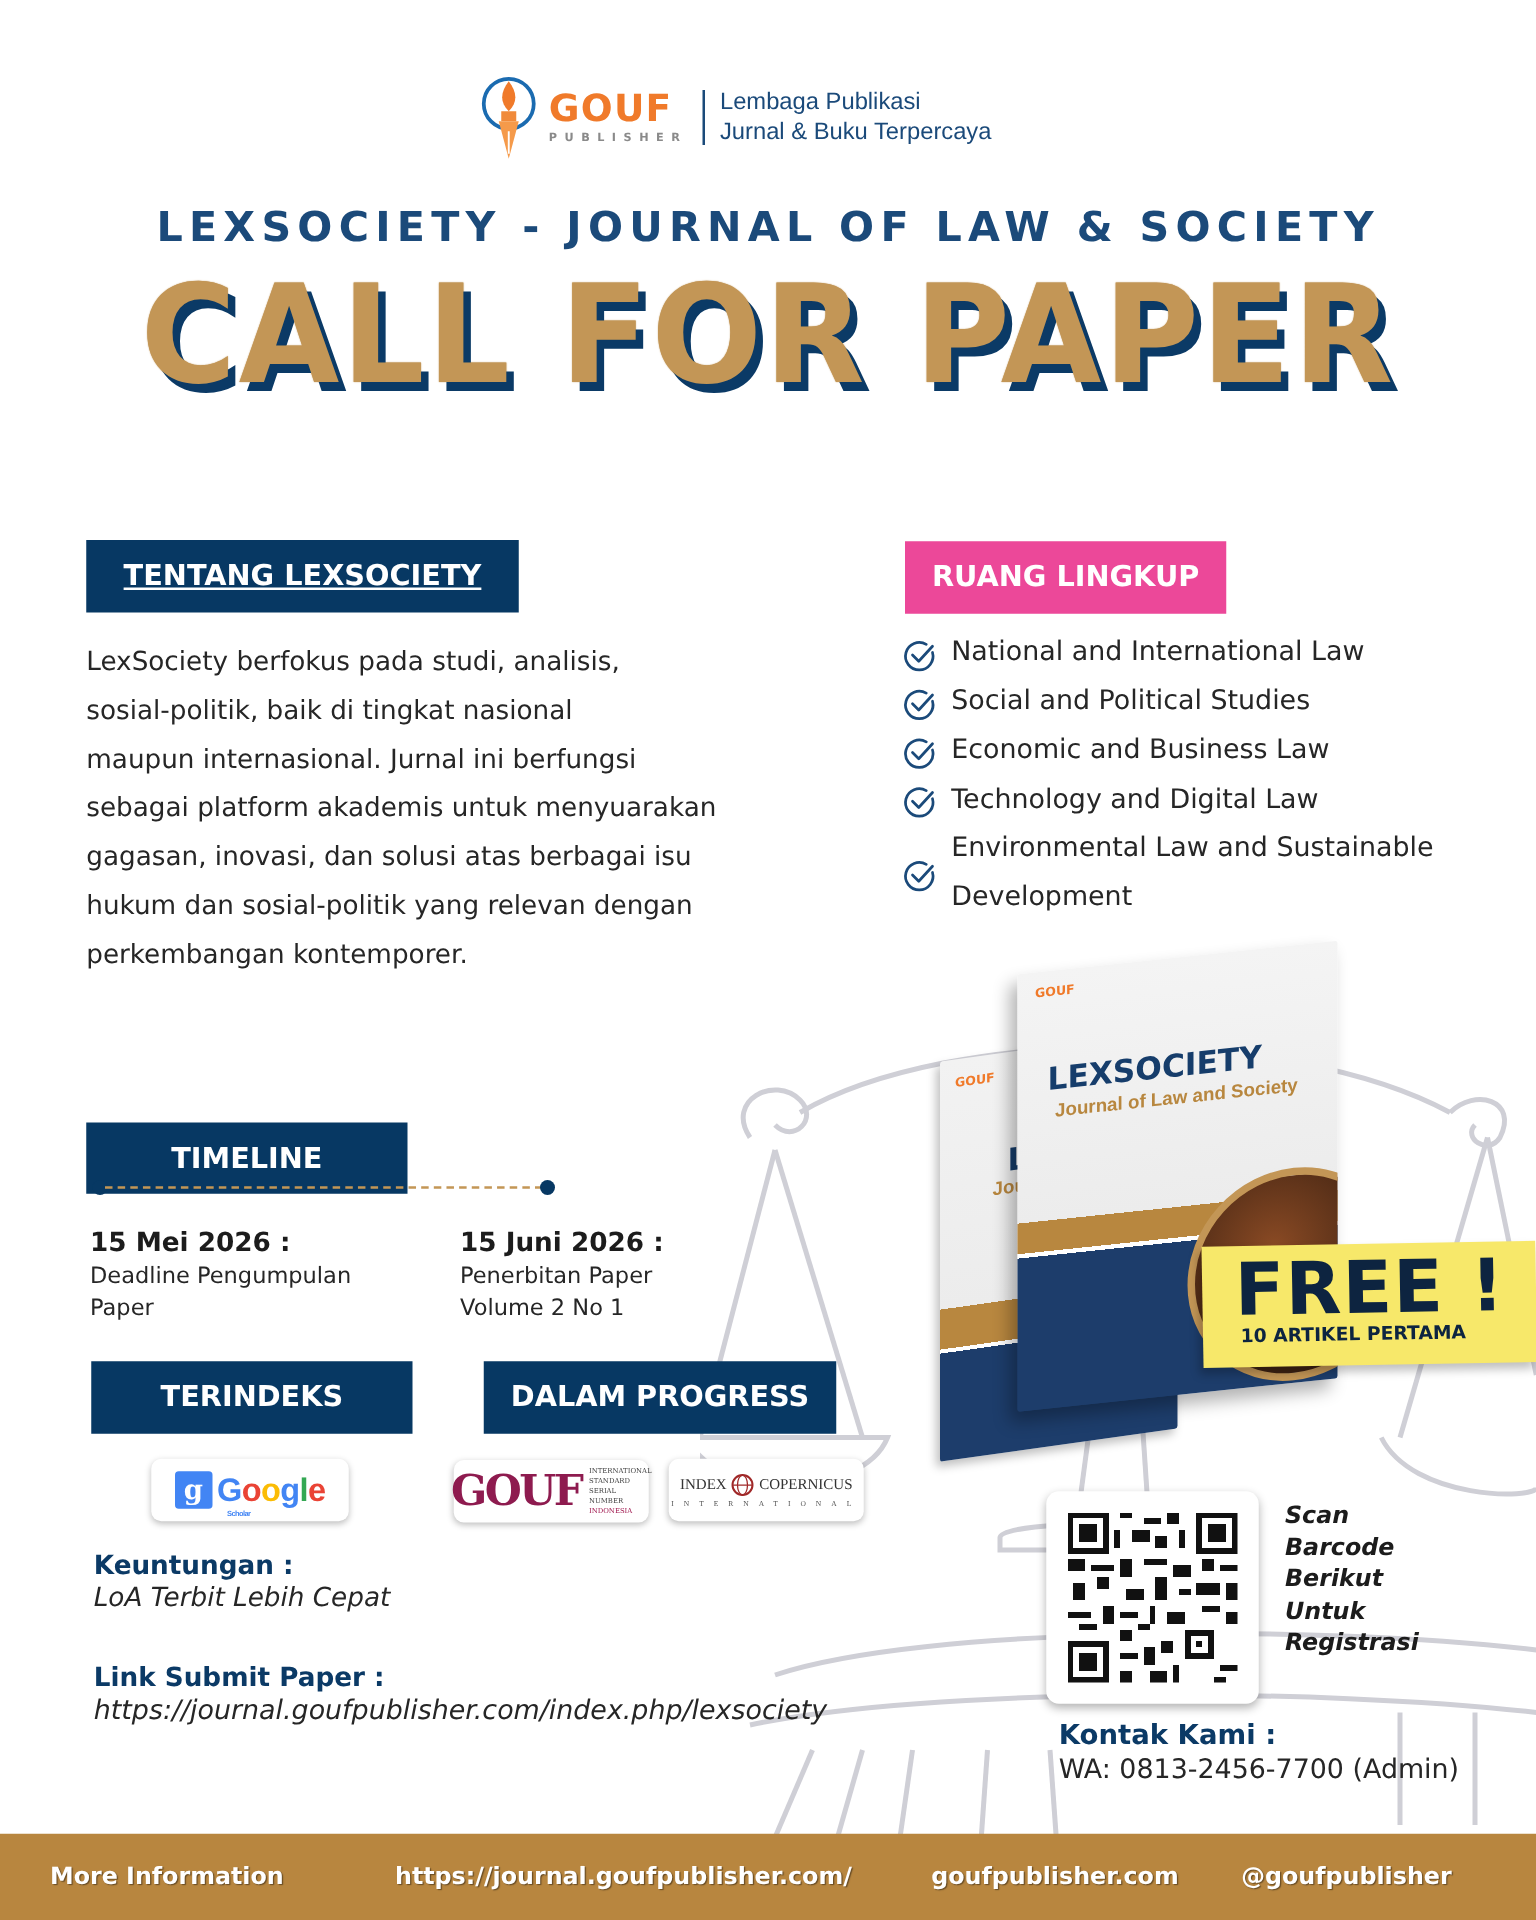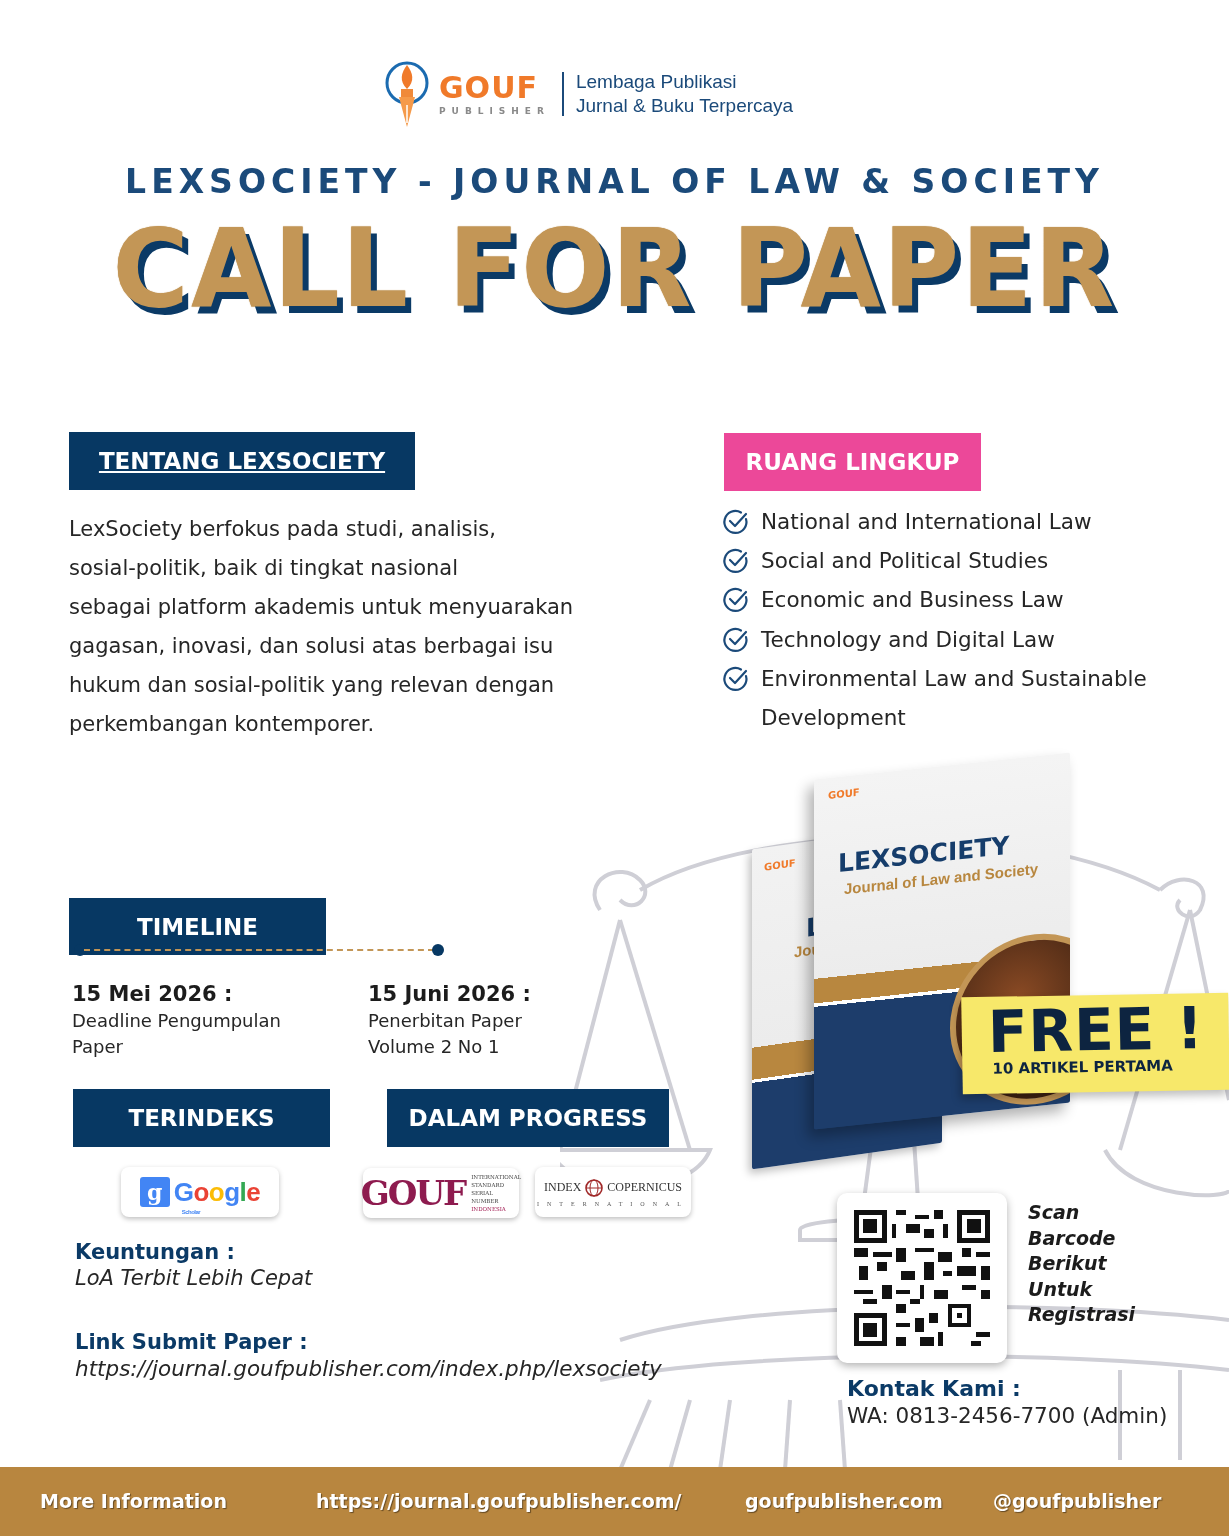--- a/index.html
+++ b/index.html
@@ -29,21 +29,21 @@
   .hdr.navy { background: #073863; }
   .hdr.gold { background: #ec4899; }
 
   .about-hdr { left: 69px; top: 432px; width: 346px; height: 58px; text-decoration: underline; }
   .scope-hdr { left: 724px; top: 433px; width: 257px; height: 58px; }
 
   .about-text { left: 69px; top: 510px; width: 620px; font-family: "DejaVu Sans", sans-serif; font-size: 21px; line-height: 39px; color: #262626; }
 
   
   .scope-list { left: 722px; top: 502px; width: 500px; list-style: none; }
-  .scope-list li { display: flex; align-items: flex-start; font-size: 21.5px; line-height: 39.2px; color: #262626; }
+  .scope-list li { display: flex; align-items: center; font-size: 21.5px; line-height: 39.2px; color: #262626; }
   .scope-list li .chk { width: 28px; height: 28px; flex: 0 0 28px; margin-top: 6px; margin-right: 11px; }
 
   
   .timeline-hdr { left: 69px; top: 866px; width: 257px; height: 57px; margin-top: 32px; }
   .tl-line { left: 74px; top: 944px; width: 370px; height: 12px; }
   .tl-dot { width: 12px; height: 12px; border-radius: 50%; background: #073863; position: absolute; top: 0; }
   .tl-dash { position: absolute; left: 10px; right: 10px; top: 5px; border-top: 2px dashed #c39656; }
   .tl-item { width: 280px; }
   .tl-date { font-weight: bold; font-size: 21px; color: #1c1c1c; line-height: 28px; }
   .tl-desc { font-size: 18px; line-height: 26px; color: #262626; }
@@ -156,20 +156,21 @@
   </div>
 </div>
 
 <div class="abs journal-title">LEXSOCIETY - JOURNAL OF LAW &amp; SOCIETY</div>
 <div class="abs cfp">CALL FOR PAPER</div>
 
 <div class="abs hdr navy about-hdr">TENTANG LEXSOCIETY</div>
 <div class="abs about-text">
   <div>LexSociety berfokus pada studi, analisis,</div>
   <div>sosial-politik, baik di tingkat nasional</div>
+  <div>maupun internasional. Jurnal ini berfungsi</div>
   <div>sebagai platform akademis untuk menyuarakan</div>
   <div>gagasan, inovasi, dan solusi atas berbagai isu</div>
   <div>hukum dan sosial-politik yang relevan dengan</div>
   <div>perkembangan kontemporer.</div>
 </div>
 
 <div class="abs hdr gold scope-hdr">RUANG LINGKUP</div>
 <ul class="abs scope-list">
   <li>
     <svg class="chk" viewBox="0 0 28 28">

